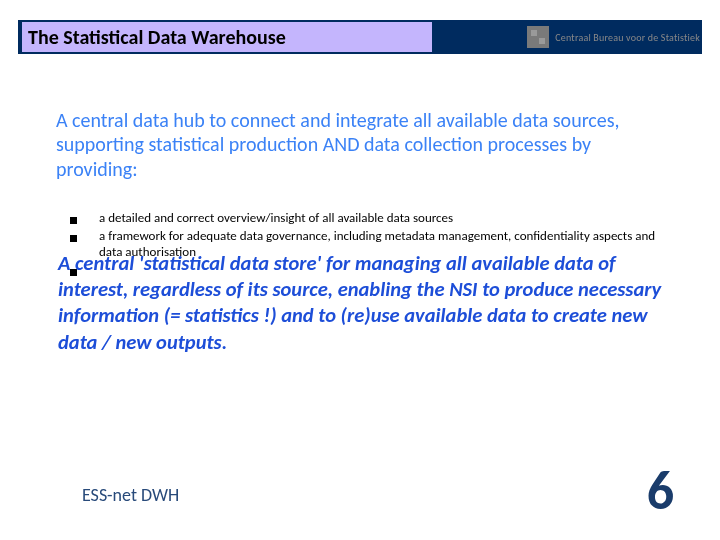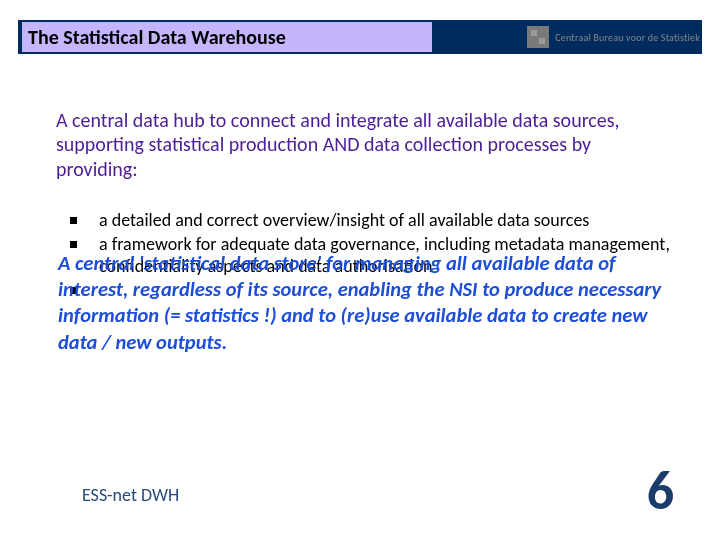--- a/index.html
+++ b/index.html
@@ -19,25 +19,25 @@
   }
   .org-logo .mark { width: 22px; height: 22px; background: #7a7a7a; position: relative; }
   .org-logo .mark::before,.org-logo .mark::after {
     content: ""; position: absolute; background: #9a9a9a;
   }
   .org-logo .mark::before { left:4px; top:4px; width:6px; height:6px; }
   .org-logo .mark::after { left:12px; top:12px; width:6px; height:6px; }
   .org-logo .brandtext { font-size: 10px; color: #888; letter-spacing: 0.2px; }
   .intro {
     position: absolute; left: 56px; top: 108px; width: 616px;
-    font-size: 20px; color: #4c1d95; line-height: 1.22;
+    font-size: 20px; color: #3b82f6; line-height: 1.22;
   }
   .bullets {
     position: absolute; left: 70px; top: 210px; width: 610px;
-    font-size: 18px; color: #000; line-height: 1.22;
+    font-size: 13px; color: #000; line-height: 1.22;
   }
   .bullets .row { display: flex; gap: 22px; padding: 0 0 2px 0; }
   .bullets .sq { width: 7px; height: 7px; background: #000; margin-top: 7px; flex: 0 0 auto; }
   .bullets .tx { flex: 1; }
   .overlay {
     position: absolute; left: 58px; top: 250px; width: 616px;
     font-size: 20.5px; font-weight: 700; font-style: italic; color: #1d4ed8;
     line-height: 1.28;
   }
   .footer-label {

